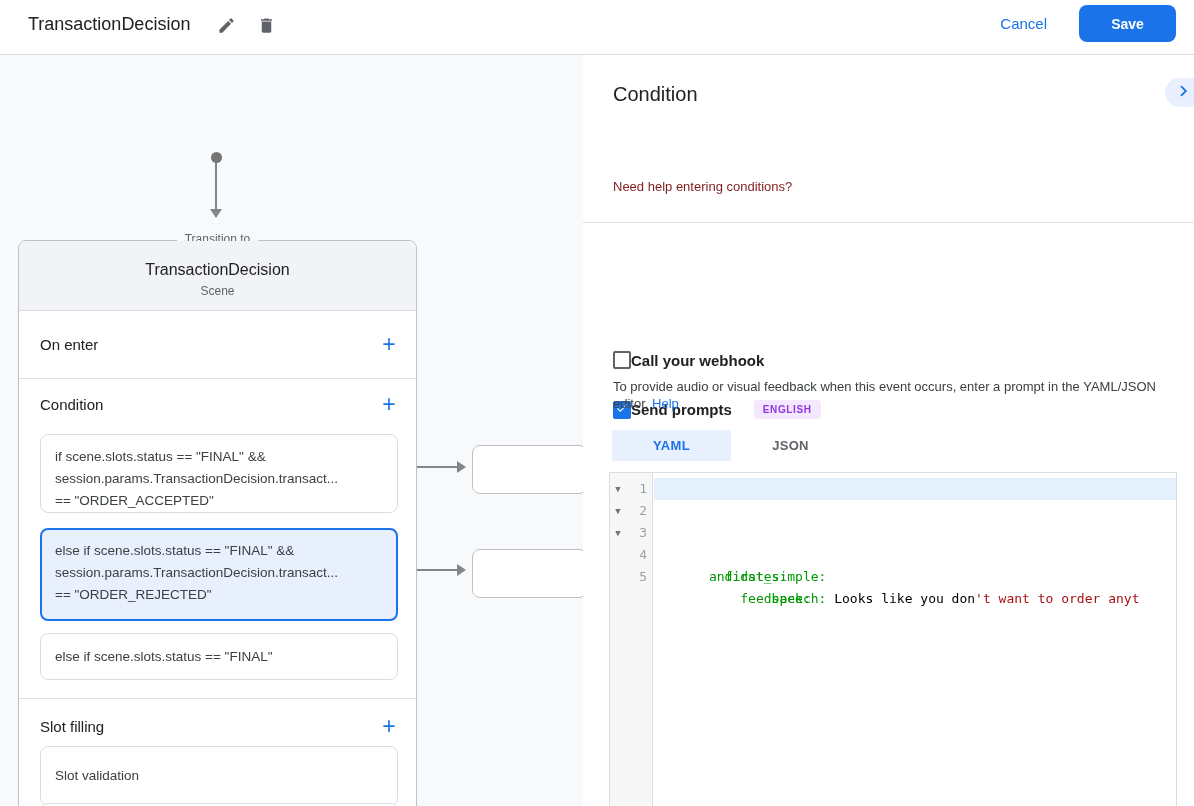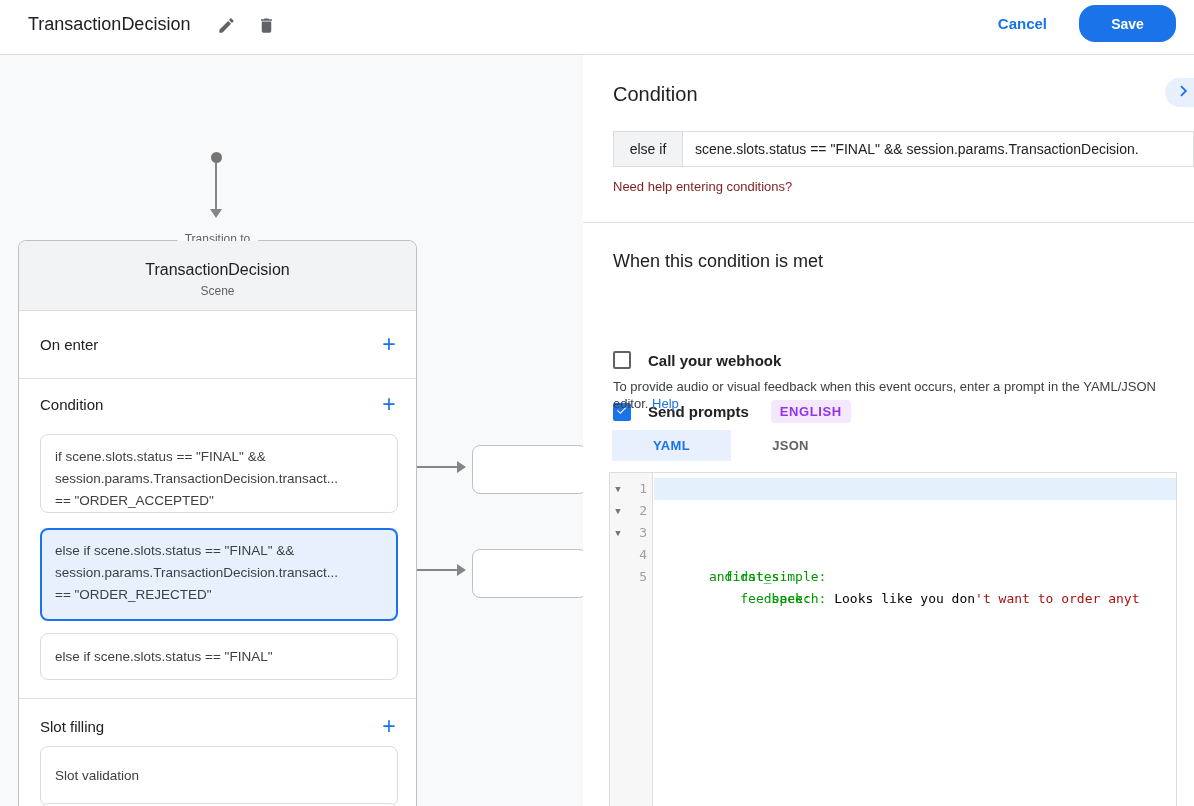--- a/index.html
+++ b/index.html
@@ -8,24 +8,24 @@
 
   
   .topbar { position:absolute; left:0; top:0; width:1194px; height:55px;
     background:#fff; border-bottom:1px solid #dadce0; z-index:5; }
   .page-title { position:absolute; left:28px; top:14px; font-size:18px; color:#202124; }
   .icon-btn { position:absolute; top:12px; width:30px; height:30px; border:none;
     background:transparent; cursor:pointer; display:flex; align-items:center; justify-content:center; }
   .icon-btn svg { fill:#5f6368; }
   .btn-edit { left:211px; } .btn-delete { left:251px; }
   .cancel-btn { position:absolute; right:147px; top:9px; height:28px; background:transparent;
-    border:none; color:#1a73e8; font-size:15px; font-weight:700; cursor:pointer;
+    border:none; color:#1a73e8; font-size:15px; font-weight:400; cursor:pointer;
     font-family:"Liberation Sans",sans-serif; }
   .save-btn { position:absolute; right:18px; top:5px; width:97px; height:37px;
-    background:#1a73e8; color:#fff; border:none; border-radius:16px; font-size:14px;
+    background:#1a73e8; color:#fff; border:none; border-radius:8px; font-size:14px;
     font-weight:700; cursor:pointer; font-family:"Liberation Sans",sans-serif; }
 
   
   .canvas { position:absolute; left:0; top:55px; width:583px; height:751px;
     background:#f8f9fa; overflow:hidden; z-index:1; }
   .node { position:absolute; background:#fff; border:1px solid #bdc1c6; border-radius:8px; }
   .legend { position:absolute; top:-9px; left:50%; transform:translateX(-50%);
     background:#f8f9fa; padding:0 8px; font-size:12px; color:#5f6368; white-space:nowrap; }
   .tf-node { left:85px; top:15px; width:263px; height:88px; }
   .tf-value { position:absolute; left:0; right:0; top:42px; text-align:center; font-size:15px; color:#202124; }
@@ -70,22 +70,22 @@
     white-space:nowrap; overflow:hidden; outline:none; }
   .help-link { position:absolute; left:30px; top:124px; font-size:13px; color:#7f1d1d;
     text-decoration:none; cursor:pointer; }
   .panel-divider { position:absolute; left:0; top:167px; width:611px; height:1px; background:#e0e0e0; }
   .section-heading { position:absolute; left:30px; top:196px; font-size:18px; color:#202124; }
   .check-row { position:absolute; left:30px; display:flex; align-items:center; }
   .checkbox { width:18px; height:18px; border:2px solid #5f6368; border-radius:2px;
     background:#fff; cursor:pointer; flex:none; }
   .checkbox.checked { background:#1a73e8; border-color:#1a73e8; display:flex;
     align-items:center; justify-content:center; }
-  .check-label { margin-left:17px; font-size:15px; font-weight:700; color:#202124; }
-  .badge { margin-left:22px; background:#f3e8fd; color:#9334e6; font-size:13px;
+  .check-label { font-size:15px; font-weight:700; color:#202124; }
+  .badge { margin-left:22px; background:#f3e8fd; color:#9334e6; font-size:10px;
     font-weight:700; letter-spacing:0.6px; padding:4px 9px; border-radius:4px; }
   .note { position:absolute; left:30px; top:323px; width:566px; font-size:13px;
     line-height:17px; color:#3c4043; }
   .note a { color:#1a73e8; text-decoration:none; cursor:pointer; }
   .tabs { position:absolute; left:29px; top:375px; display:flex; }
   .tab { width:119px; height:31px; display:flex; align-items:center; justify-content:center;
     font-size:13px; font-weight:700; letter-spacing:0.3px; color:#5f6368; background:transparent;
     border:none; cursor:pointer; font-family:"Liberation Sans",sans-serif; }
   .tab.active { background:#e8f0fe; color:#1a73e8; }
 
@@ -180,28 +180,23 @@
 </div>
 
 <div class="panel">
   <div class="panel-title">Condition</div>
   <button class="collapse-btn">
     <span><svg width="22" height="22" viewBox="0 0 24 24">
           <path d="M9.4 6L8 7.4l4.6 4.6L8 16.6 9.4 18l6-6z" fill="#1a73e8"></path>
         </svg></span>
   </button>
 
-  <div class="cond-row">
-    <div class="else-if">else if</div>
-    <input class="cond-input" value="scene.slots.status == &quot;FINAL&quot; &amp;&amp; session.params.TransactionDecision." style="">
-  </div>
   <a class="help-link">Need help entering conditions?</a>
 
   <div class="panel-divider"></div>
-  <div class="section-heading">When this condition is met</div>
 
   <div class="check-row" style="top:296px;">
     <div class="checkbox"></div>
     <div class="check-label">Call your webhook</div>
   </div>
 
   <div class="check-row" style="top:345px;">
     <div class="checkbox checked">
       <span><svg width="14" height="14" viewBox="0 0 24 24">
             <path d="M9 16.2L4.8 12l-1.4 1.4L9 19 21 7l-1.4-1.4z" fill="#ffffff"></path>

